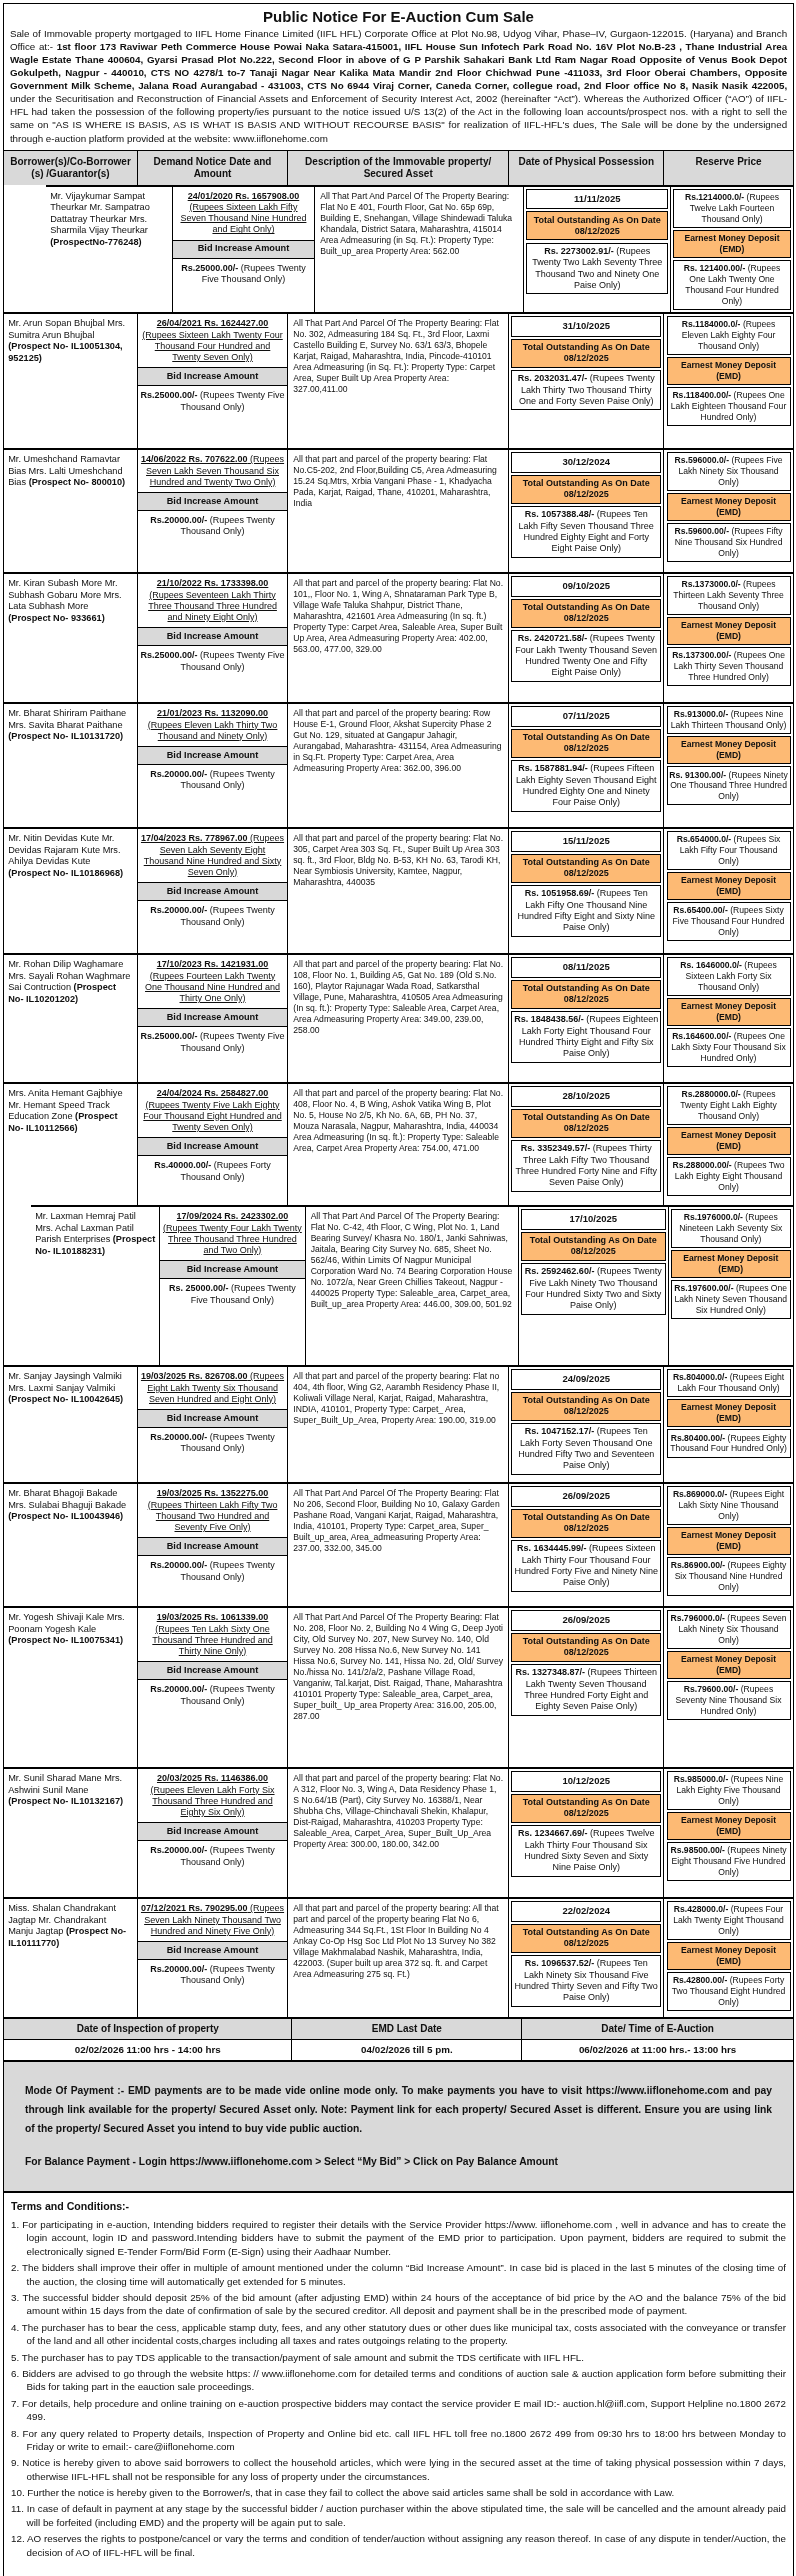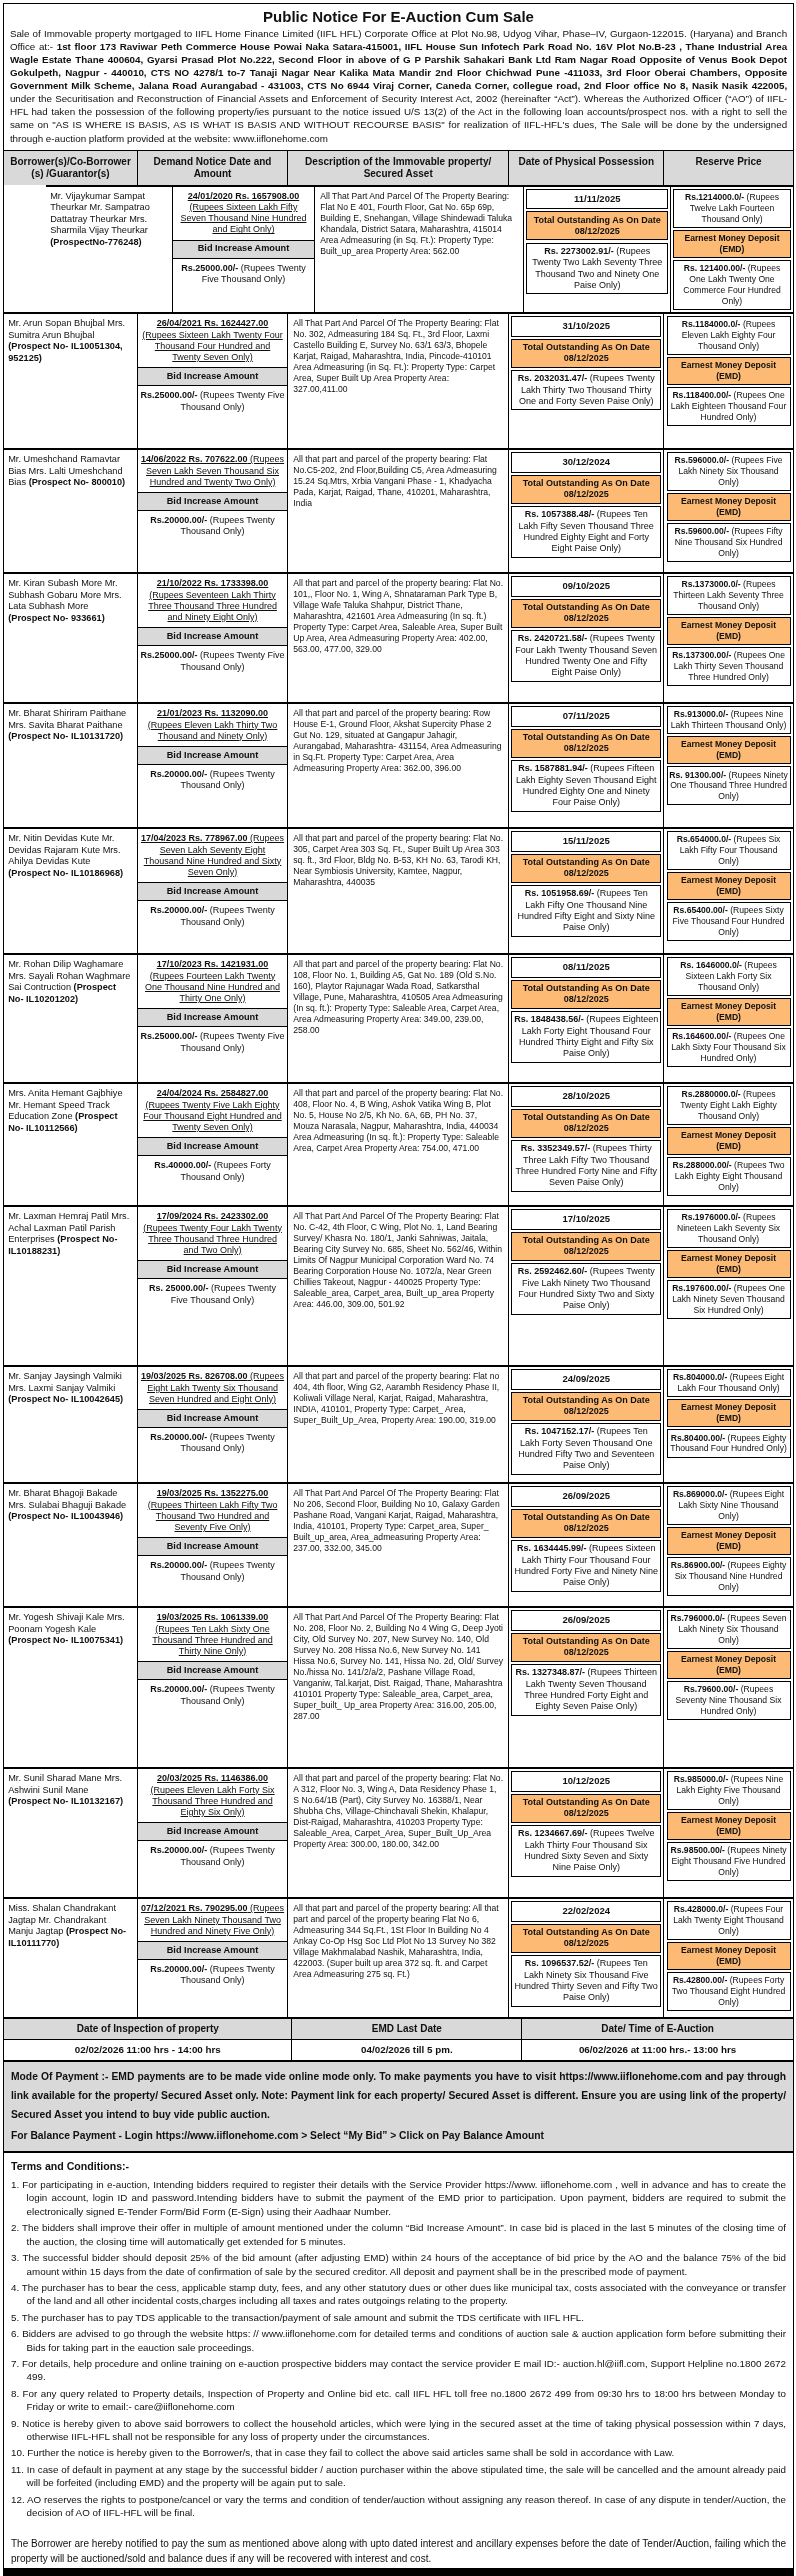--- a/index.html
+++ b/index.html
@@ -31,35 +31,35 @@
   .shade{background:#fdba74;font-weight:bold;}
 
   #rows-container .body-row:nth-child(1){min-height:109px;margin-left:42px;}
   #rows-container .body-row:nth-child(2){min-height:134px;}
   #rows-container .body-row:nth-child(3){min-height:122px;}
   #rows-container .body-row:nth-child(4){min-height:128px;}
   #rows-container .body-row:nth-child(5){min-height:123px;}
   #rows-container .body-row:nth-child(6){min-height:124px;}
   #rows-container .body-row:nth-child(7){min-height:127px;}
   #rows-container .body-row:nth-child(8){min-height:121px;}
-  #rows-container .body-row:nth-child(9){min-height:158px;}
+  #rows-container .body-row:nth-child(9){min-height:158px;margin-left:27px;}
   #rows-container .body-row:nth-child(10){min-height:115px;}
   #rows-container .body-row:nth-child(11){min-height:122px;}
   #rows-container .body-row:nth-child(12){min-height:159px;}
   #rows-container .body-row:nth-child(13){min-height:128px;}
   #rows-container .body-row:nth-child(14){min-height:118px;}
 
   .schedule-row{display:grid;grid-template-columns:36.4% 29.2% auto;text-align:center;font-weight:bold;}
   .scell{border-left:1.7px solid #000;box-sizing:border-box;padding:4.5px 2.2px;}
   .scell:first-child{border-left:none;}
   .sched-head{border-top:2.2px solid #000;background:#d9d9d9;font-size:10px;}
   .sched-vals{border-top:1.7px solid #000;font-size:9.8px;}
 
   .payment{border-top:2.2px solid #000;background:#d9d9d9;padding:5px 6.7px 6.1px;font-weight:bold;font-size:10.3px;line-height:1.85;}
-  .payment p{margin:0;text-align:justify;}
+  .payment p{margin:14px;text-align:justify;}
   .payment .balance{margin-top:2.2px;text-align:left;}
 
   .terms{border-top:2.2px solid #000;padding:5px 6.7px 6.7px;font-size:9.8px;line-height:1.38;}
   .terms-heading{font-weight:bold;font-size:10.6px;margin:1.1px 0 3.9px;}
   .term-item{padding-left:15.6px;text-indent:-15.6px;margin:2.8px 0;text-align:justify;}
 
   .sale-bar{border-top:2.2px solid #000;border-bottom:2.2px solid #000;background:#d9d9d9;text-align:center;font-weight:bold;font-size:10.6px;padding:5px 2.2px;}
   .borrower-note{padding:7.2px 6.7px 2.2px;font-size:10px;line-height:1.5;text-align:justify;}
 </style>
 </head>
@@ -95,21 +95,21 @@
       <span>All That Part And Parcel Of The Property Bearing: Flat No E 401, Fourth Floor, Gat No. 65p 69p, Building E, Snehangan, Village Shindewadi Taluka Khandala, District Satara, Maharashtra, 415014 Area Admeasuring (in Sq. Ft.): Property Type: Built_up_area Property Area: 562.00</span>
     </div>
     <div class="cell c-possess">
       <div class="ibox date-box">11/11/2025</div>
       <div class="ibox shade">Total Outstanding As On Date 08/12/2025</div>
       <div class="ibox"><b>Rs. 2273002.91/-</b> <span>(Rupees Twenty Two Lakh Seventy Three Thousand Two and Ninety One Paise Only)</span></div>
     </div>
     <div class="cell c-reserve">
       <div class="ibox"><b>Rs.1214000.0/-</b> <span>(Rupees Twelve Lakh Fourteen Thousand Only)</span></div>
       <div class="ibox shade">Earnest Money Deposit (EMD)</div>
-      <div class="ibox"><b>Rs. 121400.00/-</b> <span>(Rupees One Lakh Twenty One Commerce Four Hundred Only)</span></div>
+      <div class="ibox"><b>Rs. 121400.00/-</b> <span>(Rupees One Lakh Twenty One Thousand Four Hundred Only)</span></div>
     </div>
   </div>
 
   <div class="trow body-row">
     <div class="cell c-borrower">
       <span class="nm">Mr. Arun Sopan Bhujbal Mrs. Sumitra Arun Bhujbal</span>
       <b class="pros">(Prospect No- IL10051304, 952125)</b>
     </div>
     <div class="cell c-demand">
       <div class="demand-text"><b>26/04/2021 Rs. 1624427.00</b> <span>(Rupees Sixteen Lakh Twenty Four Thousand Four Hundred and Twenty Seven Only)</span></div>

